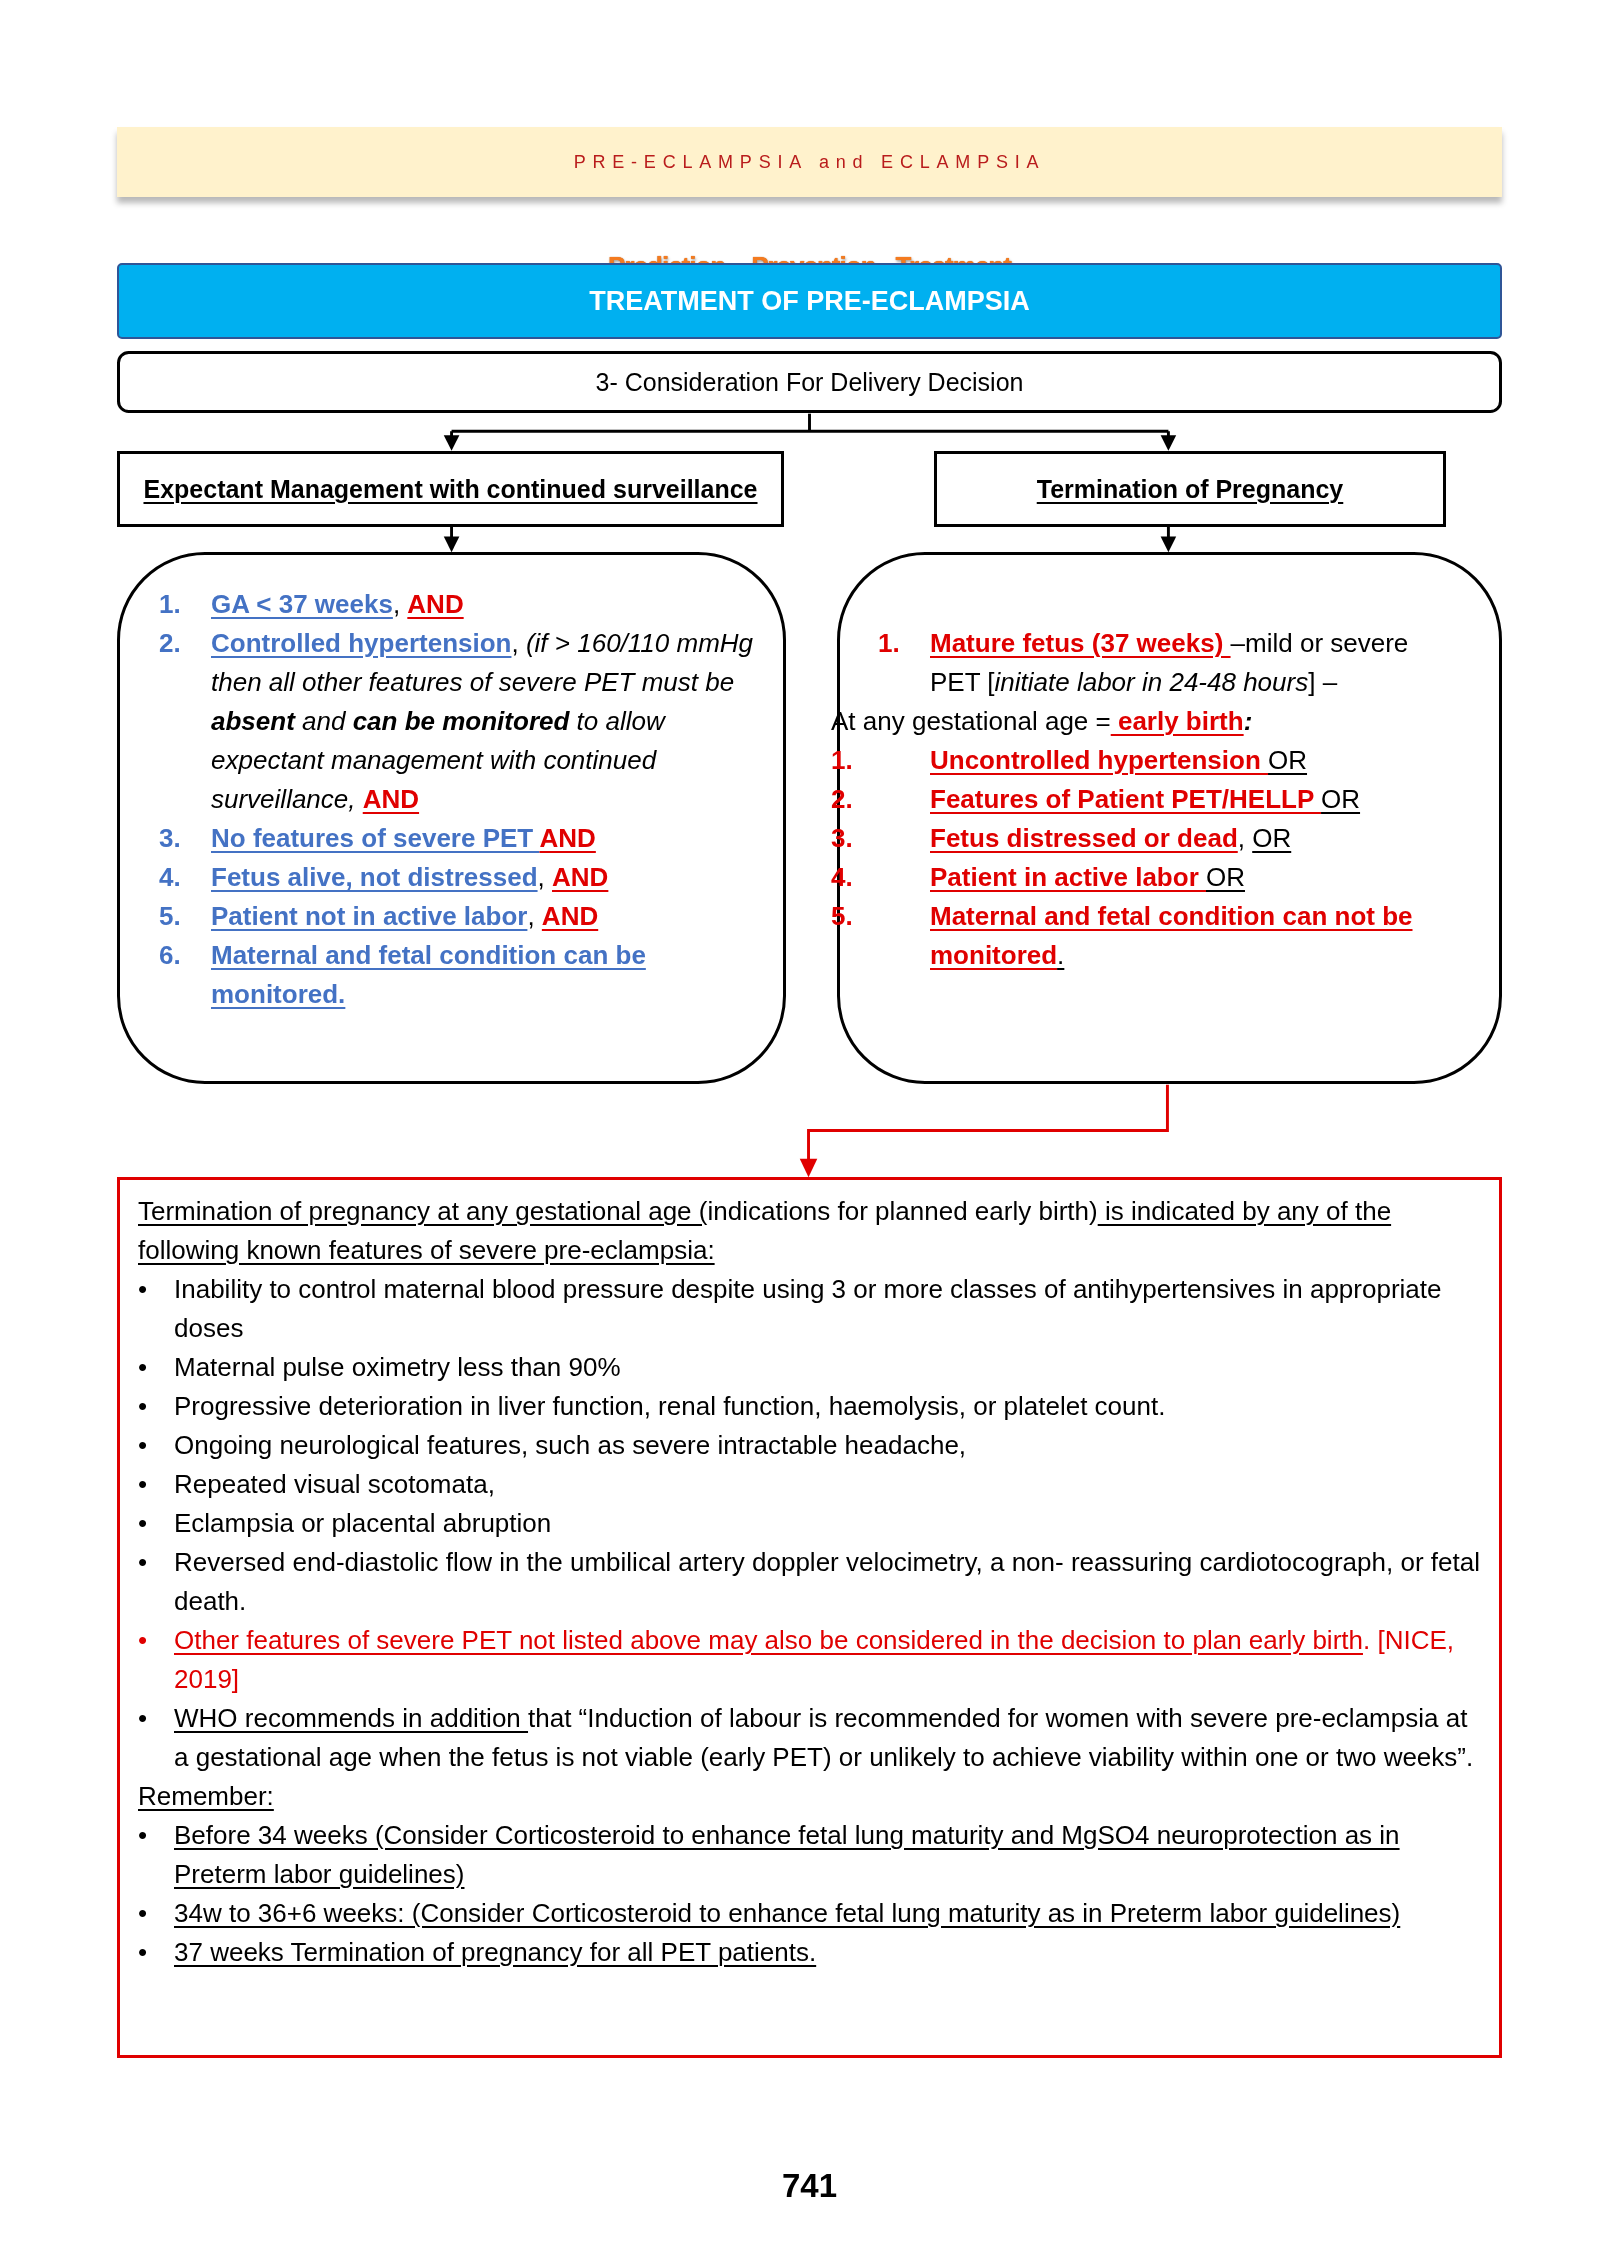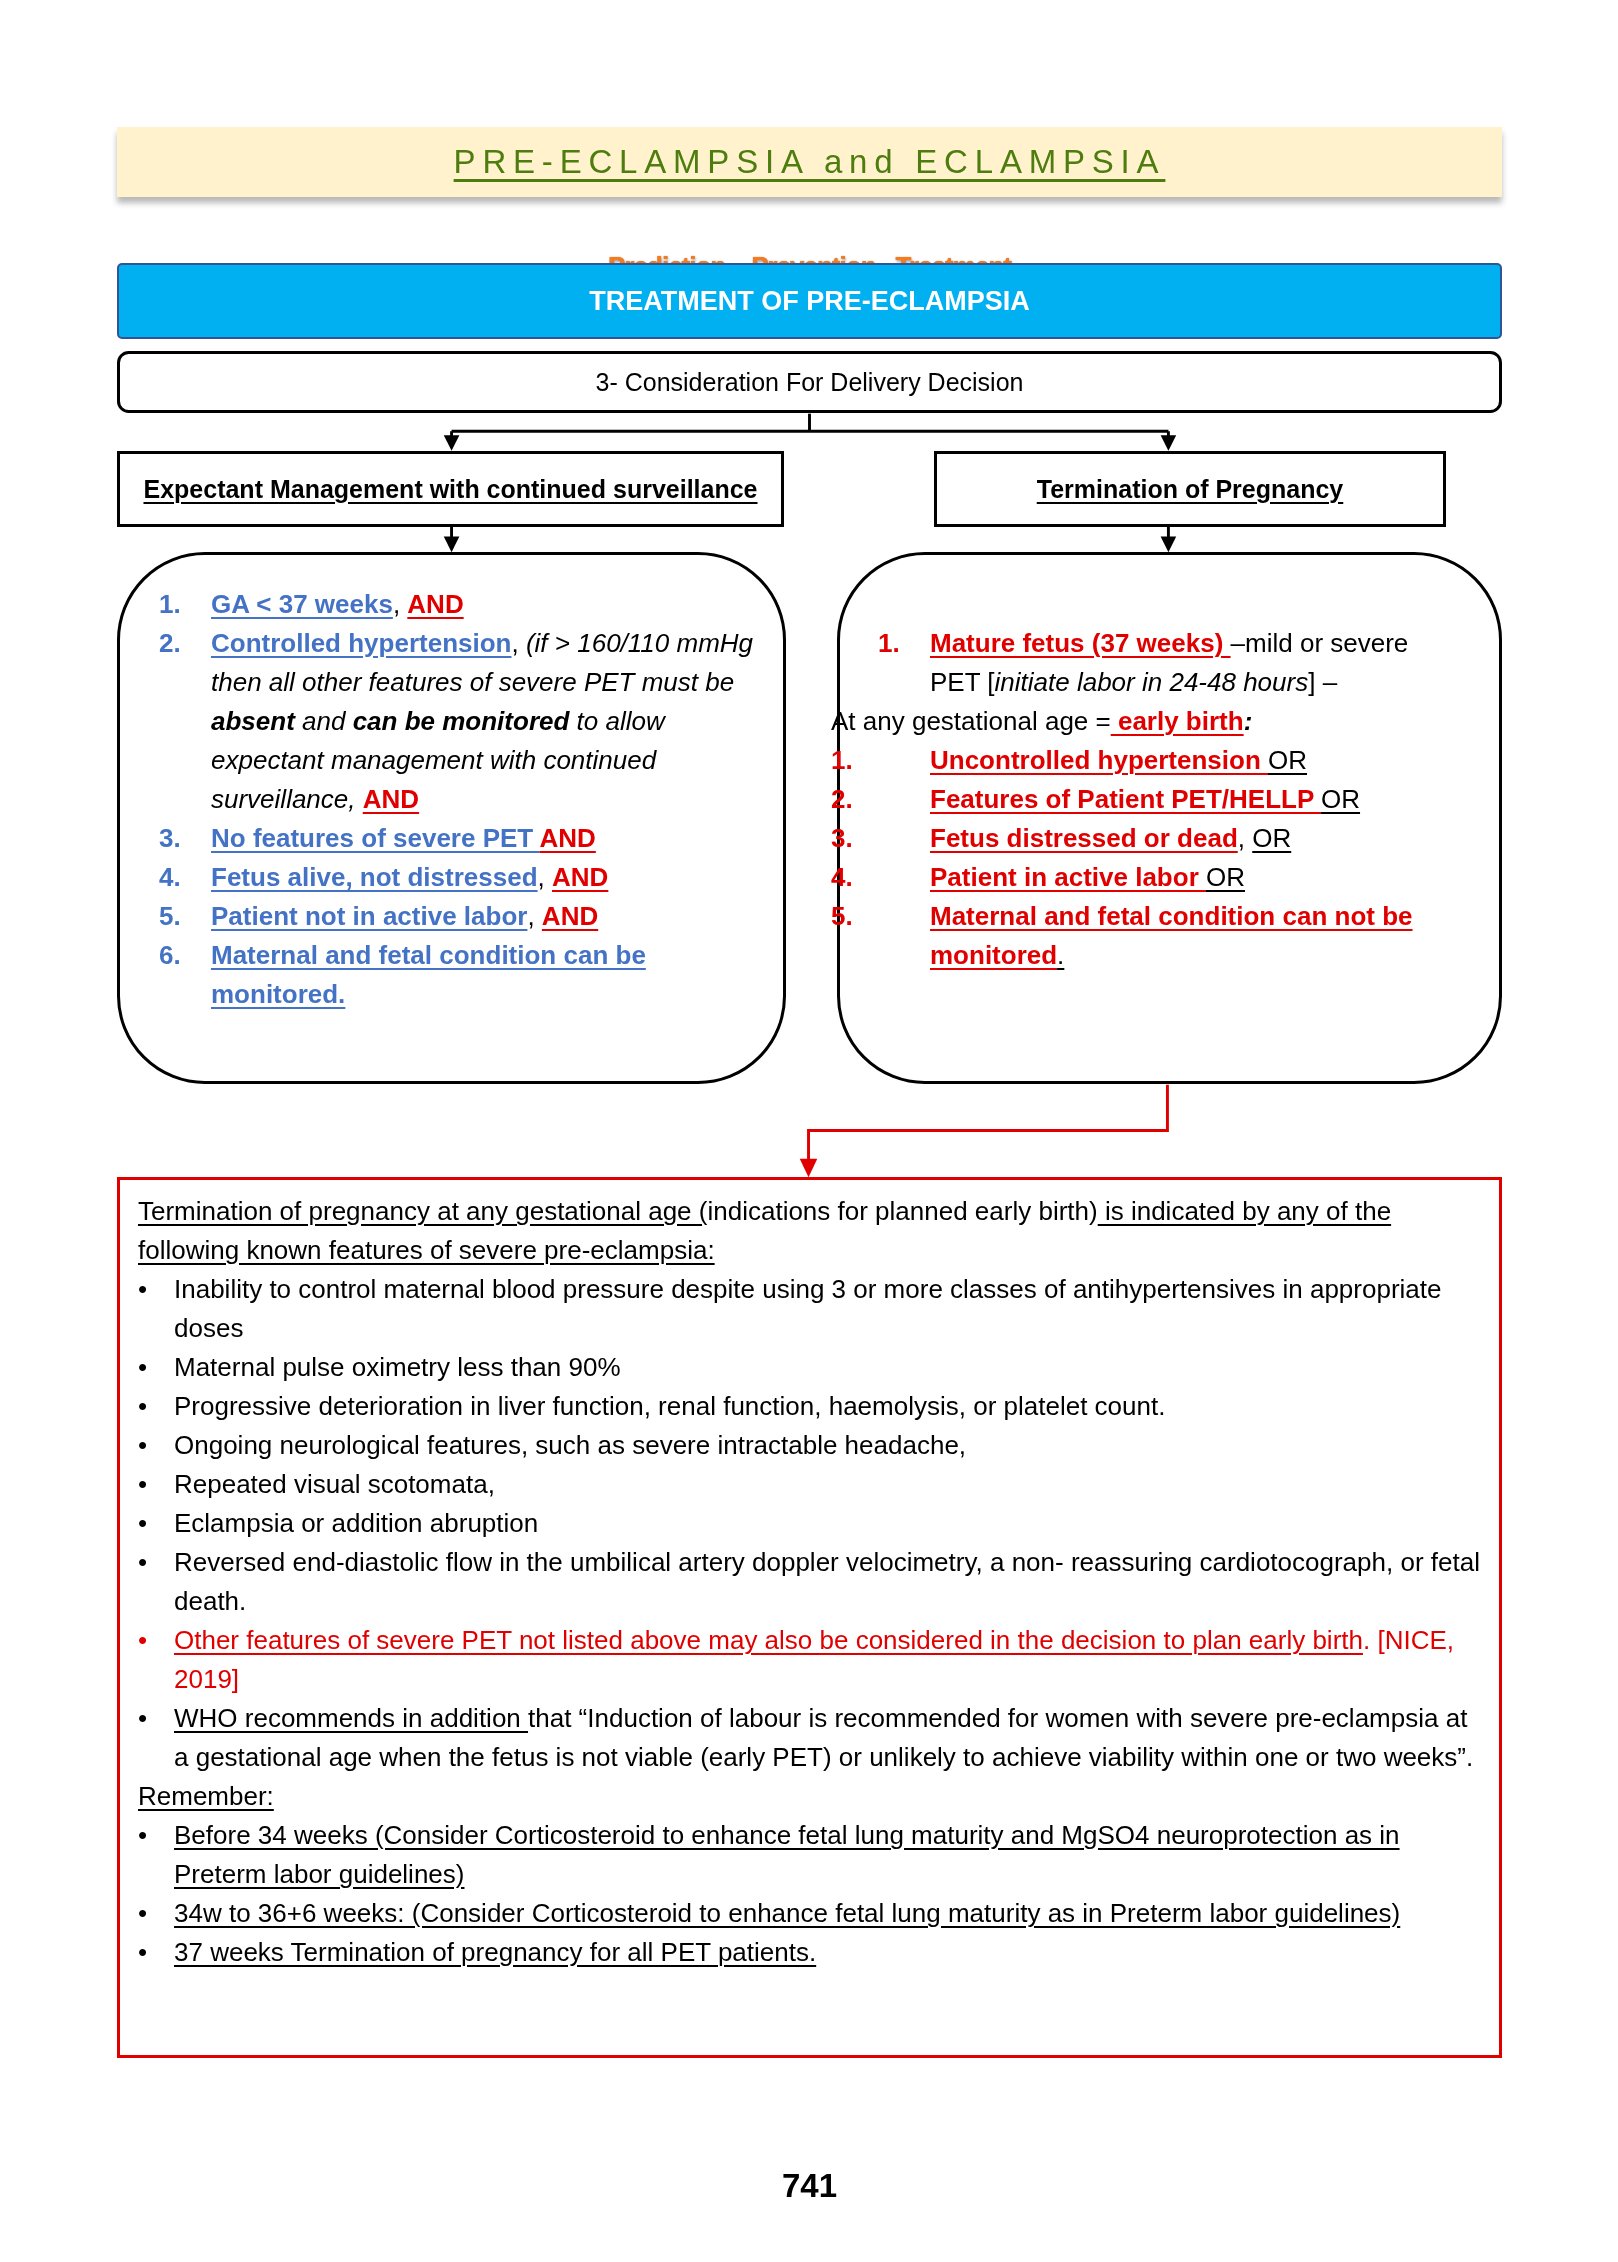--- a/index.html
+++ b/index.html
@@ -3,21 +3,21 @@
 <meta charset="utf-8">
 <style>
   html, body { margin: 0; padding: 0; background: #ffffff; }
   body { width: 1619px; height: 2263px; position: relative; overflow: hidden;
          font-family: "Liberation Sans", sans-serif; color: #000; }
   .abs { position: absolute; box-sizing: border-box; }
 
   
   .banner { left: 117px; top: 127px; width: 1385px; height: 70px; background: #FFF2CC;
             box-shadow: 0 5.9px 5.9px rgba(0,0,0,0.28); display: flex; align-items: center; justify-content: center; }
-  .banner-title { color: #4d7c0f; font-size: 33px; letter-spacing: 6.8px; text-decoration: underline;
+  .banner-title { color: #b91c1c; font-size: 18px; letter-spacing: 6.8px; 
                   text-decoration-thickness: 2.9px; text-underline-offset: 5.9px; }
 
   .subtitle { left: 0; top: 207px; width: 1619px; text-align: center; font-size: 26px; font-weight: bold;
               color: #F47B20; letter-spacing: -1px;
               text-shadow: 0 0 1px #b85500, 1px 2px 2.9px rgba(0,0,0,0.35); margin-top: 44px; }
 
   .blue-bar { left: 117px; top: 263px; width: 1385px; height: 76px; background: #00B0F0;
               border: 2.9px solid #2F5597; border-radius: 5px; display: flex; align-items: center; justify-content: center;
               color: #fff; font-size: 27px; font-weight: bold; }
 
@@ -172,21 +172,21 @@
 <div class="abs red-box"></div>
 <div class="abs red-content">
   <div>
     <span class="b u">Termination of pregnancy at any gestational age (</span><span>indications for planned early birth)</span><span class="b u"> is indicated by any of the following known features of severe pre-eclampsia:</span>
   </div>
   <div class="bullet"><span class="dot">•</span><span>Inability to control maternal blood pressure despite using 3 or more classes of antihypertensives in appropriate doses</span></div>
   <div class="bullet"><span class="dot">•</span><span>Maternal pulse oximetry less than 90%</span></div>
   <div class="bullet"><span class="dot">•</span><span>Progressive deterioration in liver function, renal function, haemolysis, or platelet count.</span></div>
   <div class="bullet"><span class="dot">•</span><span>Ongoing neurological features, such as severe intractable headache,</span></div>
   <div class="bullet"><span class="dot">•</span><span>Repeated visual scotomata,</span></div>
-  <div class="bullet"><span class="dot">•</span><span>Eclampsia or addition abruption</span></div>
+  <div class="bullet"><span class="dot">•</span><span>Eclampsia or placental abruption</span></div>
   <div class="bullet"><span class="dot">•</span><span>Reversed end-diastolic flow in the umbilical artery doppler velocimetry, a non- reassuring cardiotocograph, or fetal death.</span></div>
   <div class="bullet" style="color:#E00000;"><span class="dot">•</span><span class="b u">Other features of severe PET not listed above may also be considered in the decision to plan early birth</span><span class="b">. [NICE, 2019]</span></div>
   <div class="bullet"><span class="dot">•</span><span class="b u">WHO recommends in addition </span><span>that “Induction of labour is recommended for women with severe pre-eclampsia at a gestational age when the fetus is not viable (early PET) or unlikely to achieve viability within one or two weeks”.</span></div>
   <div><span class="b u">Remember:</span></div>
   <div class="bullet"><span class="dot">•</span><span class="b u">Before 34 weeks (Consider Corticosteroid to enhance fetal lung maturity and MgSO4 neuroprotection as in Preterm labor guidelines)</span></div>
   <div class="bullet"><span class="dot">•</span><span class="b u">34w to 36+6 weeks: (Consider Corticosteroid to enhance fetal lung maturity as in Preterm labor guidelines)</span></div>
   <div class="bullet"><span class="dot">•</span><span class="b u">37 weeks Termination of pregnancy for all PET patients.</span></div>
 </div>
 
 <div class="abs page-num">741</div>

